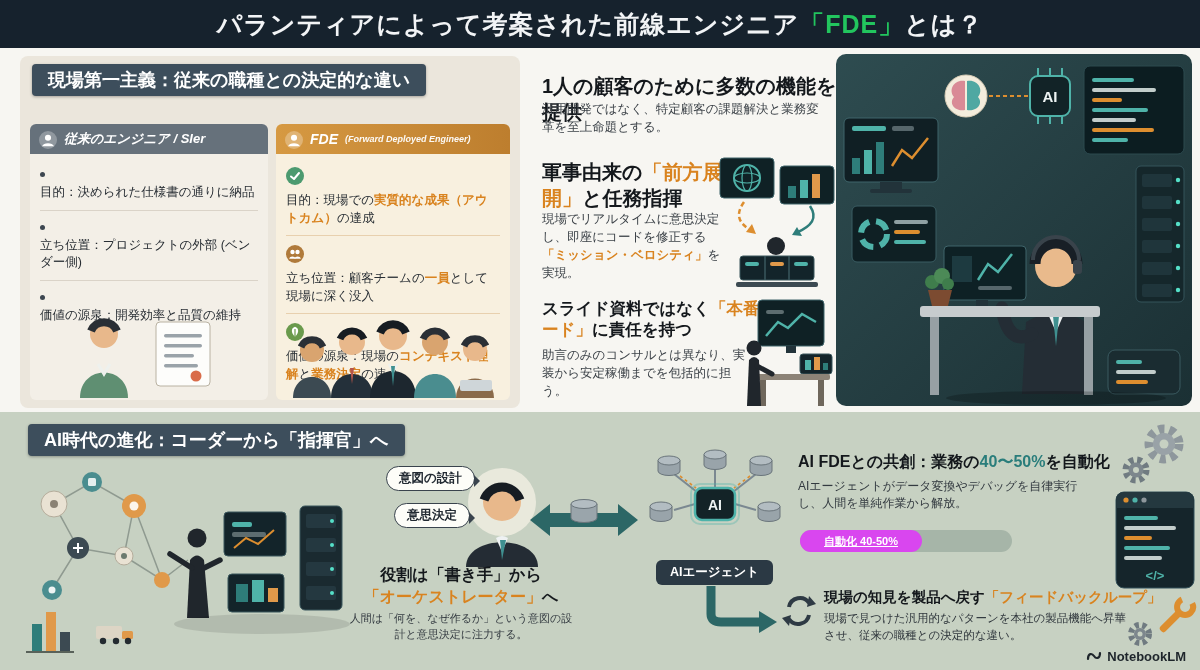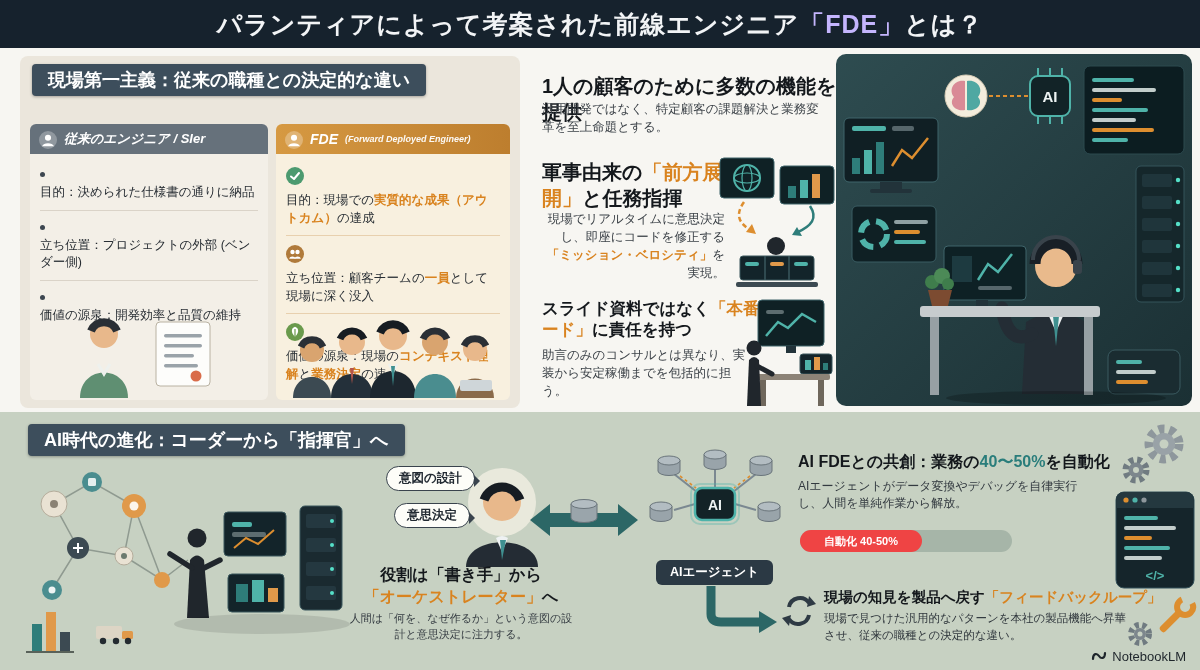--- a/index.html
+++ b/index.html
@@ -4,21 +4,21 @@
 <style>
   * { margin:0; padding:0; box-sizing:border-box; }
   html,body { width:1200px; height:670px; }
   body { font-family:"Liberation Sans","DejaVu Sans",sans-serif; }
   #canvas { position:relative; width:1200px; height:670px; background:#f7f6f2; overflow:hidden; }
   .abs { position:absolute; }
 
   .topbar { position:absolute; left:0; top:0; width:1200px; height:48px; background:#16222d;
             display:flex; align-items:center; justify-content:center; }
   .topbar h1 { color:#f2f4f6; font-size:25px; font-weight:700; letter-spacing:1px; white-space:nowrap; }
-  .hl-bright { color:#c4b5fd; }
+  .hl-bright { color:#22c55e; }
   .hl { color:#d9831f; font-weight:700; }
   .hl-teal { color:#2a7d7b; }
 
   .badge-title { position:absolute; background:#3d4e5c; color:#fff; font-size:18px; font-weight:700;
                  padding:4px 16px; border-radius:4px; white-space:nowrap; box-shadow:0 1px 3px rgba(0,0,0,.3); }
 
   .left-card { position:absolute; left:20px; top:56px; width:500px; height:352px; background:#ebe6dc; border-radius:8px; }
   .col { position:absolute; top:124px; height:276px; border-radius:6px; overflow:hidden; }
   .col.trad { left:30px; width:238px; background:#f3efe7; }
   .col.fde  { left:276px; width:234px; background:#f8f0df; }
@@ -50,28 +50,28 @@
   .role-block { position:absolute; left:346px; top:564px; width:230px; text-align:center; }
   .role-head { font-size:16px; font-weight:700; color:#14181c; line-height:1.35; }
   .role-body { font-size:11px; color:#333a40; margin-top:4px; line-height:1.45; }
 
   .agent-badge { position:absolute; left:656px; top:560px; background:#2b3944; color:#fff; font-size:12.5px;
                  font-weight:700; padding:4px 14px; border-radius:6px; white-space:nowrap; }
 
   .cocre-title { position:absolute; left:798px; top:452px; width:335px; font-size:16px; font-weight:700; color:#14181c; white-space:nowrap; }
   .cocre-body  { position:absolute; left:798px; top:478px; width:300px; font-size:12px; color:#333a40; line-height:1.45; }
   .progress-track { position:absolute; left:800px; top:530px; width:212px; height:22px; background:#a6b5a8; border-radius:11px; }
-  .progress-fill  { width:122px; height:22px; background:#ef4444; border-radius:11px; display:flex;
-                    align-items:center; justify-content:center; color:#fff; font-size:11px; font-weight:700; white-space:nowrap; }
+  .progress-fill  { width:122px; height:22px; background:#d946ef; border-radius:11px; display:flex;
+                    align-items:center; justify-content:center; color:#fff; font-size:11px; font-weight:700; white-space:nowrap;text-decoration:underline; }
 
   .fb-title { position:absolute; left:824px; top:588px; width:345px; font-size:14.5px; font-weight:700; color:#14181c; white-space:nowrap; }
   .fb-body  { position:absolute; left:824px; top:610px; width:310px; font-size:11.5px; color:#2f363c; line-height:1.45; }
 
   .brand { position:absolute; right:14px; bottom:6px; display:flex; align-items:flex-end; gap:5px;
-           color:#1e252b; font-weight:400; font-size:13px; z-index:5; }
+           color:#1e252b; font-weight:700; font-size:13px; z-index:5; }
 </style>
 </head>
 <body>
 
 <div id="canvas">
 
   <header class="topbar">
     <h1><span>パランティアによって考案された前線エンジニア</span><span class="hl-bright">「FDE」</span><span>とは？</span></h1>
   </header>
 
@@ -188,21 +188,21 @@
             <rect x="180" y="78" width="32" height="11" rx="2" fill="#cfd6d9"></rect>
           </g>
       </svg>
     </div>
   </div>
 
   <div class="point-title abs" style="left:542px;top:74px;width:300px;">1人の顧客のために多数の機能を提供</div>
   <div class="point-body abs" style="left:542px;top:100px;width:280px;">汎用開発ではなく、特定顧客の課題解決と業務変革を至上命題とする。</div>
 
   <div class="point-title abs" style="left:542px;top:160px;width:205px;"><span>軍事由来の</span><span class="hl">「前方展開」</span><span>と任務指揮</span></div>
-  <div class="point-body abs" style="left:542px;top:210px;width:183px;text-align:right;"><span>現場でリアルタイムに意思決定し、即座にコードを修正する</span><span class="hl">「ミッション・ベロシティ」</span><span>を実現。</span></div>
+  <div class="point-body abs" style="left:542px;top:210px;width:183px;"><span>現場でリアルタイムに意思決定し、即座にコードを修正する</span><span class="hl">「ミッション・ベロシティ」</span><span>を実現。</span></div>
   <div class="abs" style="left:718px;top:156px;width:118px;height:134px;">
     <svg width="100%" height="100%" viewBox="0 0 118 134">
       <g>
         <rect x="2" y="2" width="54" height="40" rx="4" fill="#0f2125" stroke="#3f656b"></rect>
         <circle cx="29" cy="22" r="13" fill="none" stroke="#4fb3a9" stroke-width="2"></circle>
         <ellipse cx="29" cy="22" rx="13" ry="5" fill="none" stroke="#4fb3a9" stroke-width="1.2"></ellipse>
         <ellipse cx="29" cy="22" rx="5" ry="13" fill="none" stroke="#4fb3a9" stroke-width="1.2"></ellipse>
       </g>
       <g>
         <rect x="62" y="10" width="54" height="38" rx="4" fill="#0f2125" stroke="#3f656b"></rect>

